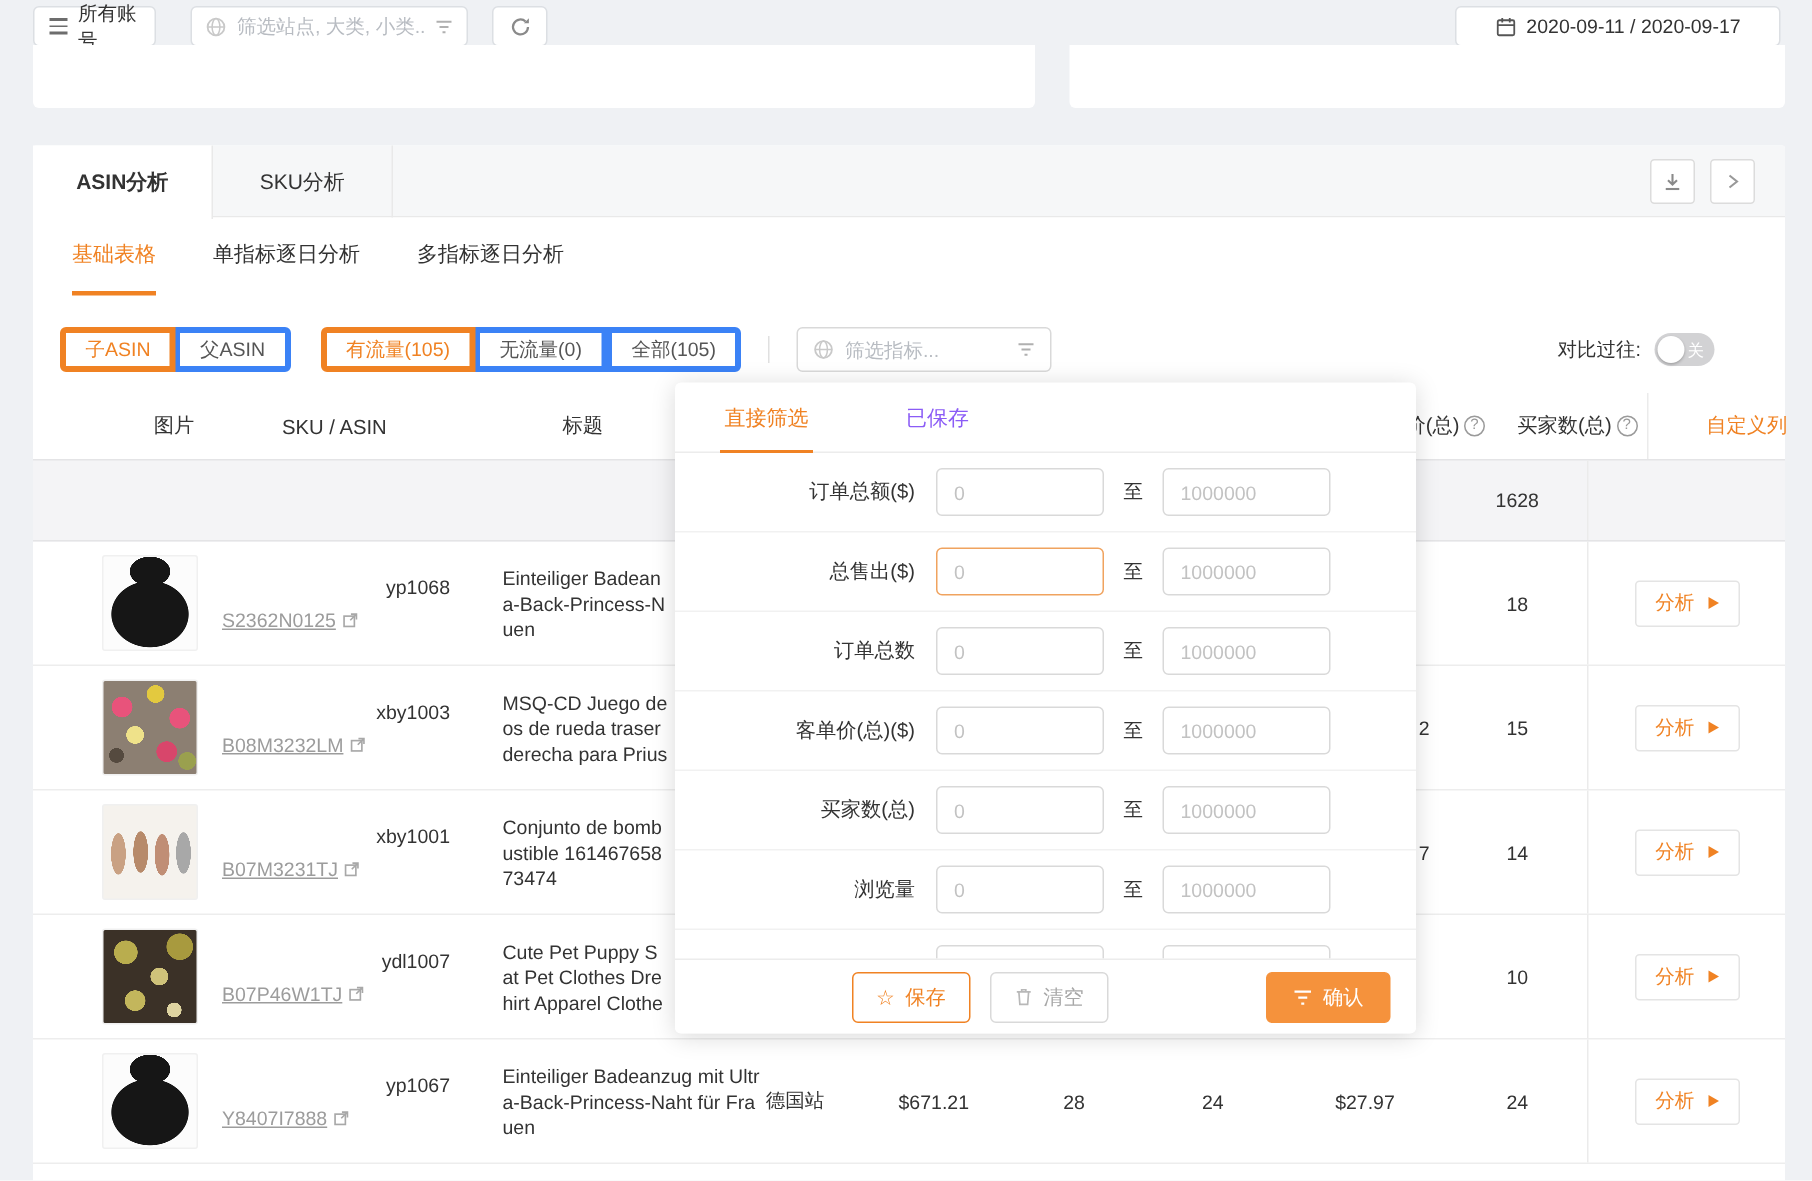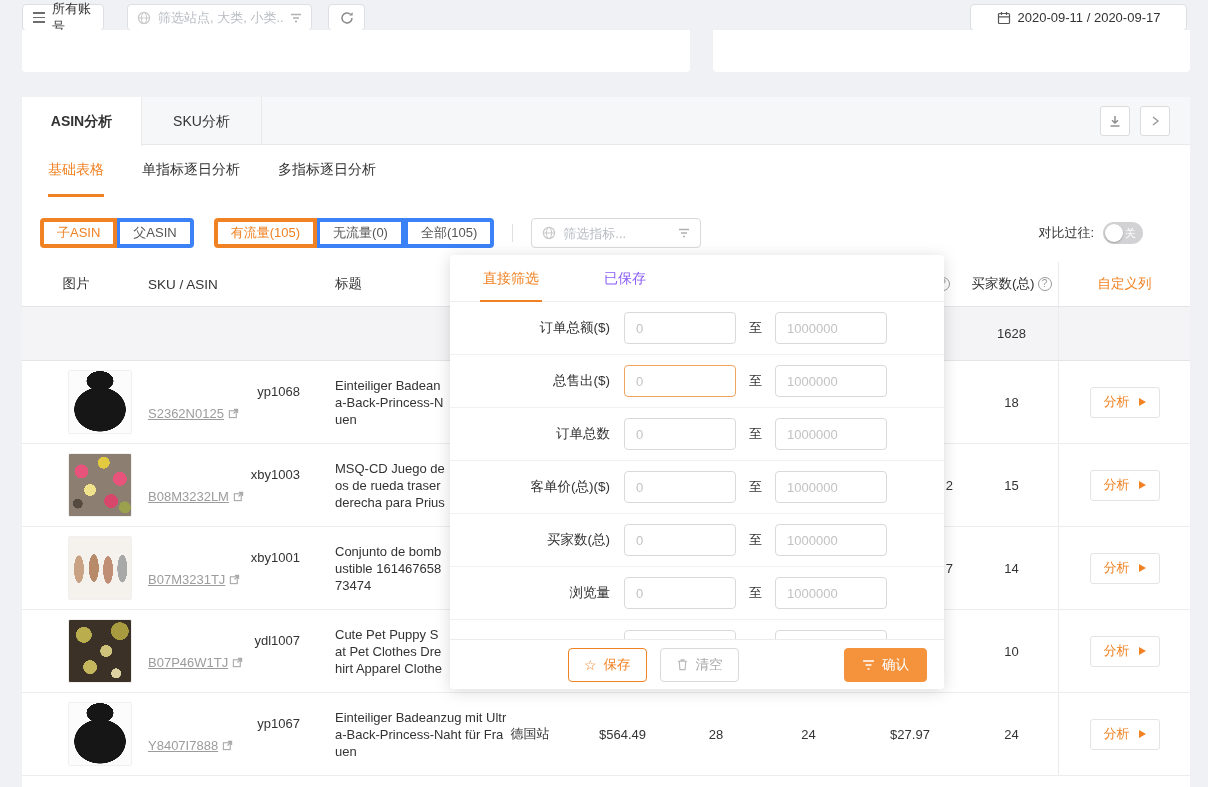--- a/index.html
+++ b/index.html
@@ -46,21 +46,21 @@
   .btn-group .fbtn:first-child { border-radius:4px 0 0 4px; }
   .btn-group .fbtn:last-child  { border-radius:0 4px 4px 0; }
   .fbtn.active { color:#f08223; border-color:#f08223; z-index:1; }
   .vdivider { width:1px; height:18px; background:#e0e0e0; margin:0 18px; }
   .metric-filter { width:170px; height:30px; background:#fff; border:1px solid #d9d9d9; border-radius:4px; display:flex; align-items:center; gap:7px; padding:0 10px; }
   .compare { margin-left:auto; display:flex; align-items:center; gap:9px; }
   .toggle { position:relative; width:40px; height:22px; border-radius:11px; background:#d2d2d4; display:flex; align-items:center; justify-content:flex-end; padding-right:7px; color:#fff; font-size:11px; cursor:pointer; }
   .knob { position:absolute; left:2px; top:2px; width:18px; height:18px; border-radius:50%; background:#fff; box-shadow:0 1px 2px rgba(0,0,0,.25); }
   
   .grid { display:grid; grid-template-columns:108px 170px 185px 90px 95px 92px 93px 110px 93px 132px; align-items:center; }
-  .thead { margin-top:14px; height:44px; font-size:13.5px; color:#333; }
+  .thead { margin-top:14px; height:44px; font-size:13.5px; color:#333;margin-left:40px; }
   .cell-c { text-align:center; }
   .hdr-sku { padding-left:18px; }
   .hdr-title { padding-left:35px; }
   .hdr-q { display:flex; align-items:center; justify-content:center; gap:3px; white-space:nowrap; }
   .qicon { display:inline-block; width:14px; height:14px; border:1px solid #9a9a9a; border-radius:50%; font-size:10px; line-height:12px; text-align:center; color:#9a9a9a; }
   .fixcol { align-self:stretch; display:flex; align-items:center; justify-content:center; border-left:1px solid #ebebeb; }
   .hdr-custom { color:#f08223; cursor:pointer; }
   .tsummary { height:55px; background:#f4f4f6; border-top:1px solid #e4e4e6; border-bottom:1px solid #e4e4e6; font-size:13px; }
   .trow { height:83px; border-bottom:1px solid #ededed; font-size:13px; }
   .imgcell { padding-left:46px; }
@@ -390,21 +390,21 @@
             <path d="M6.5 1.5h4v4M10.5 1.5L6 6" stroke="#a8a8a8" stroke-width="1.2" fill="none"></path>
           </svg>
         </span>
     </div>
     <div class="titlecell">
       <div>Einteiliger Badeanzug mit Ultr</div>
         <div>a-Back-Princess-Naht für Fra</div>
         <div>uen</div>
     </div>
     <div class="cell-c">德国站</div>
-    <div class="cell-c">$564.49</div>
+    <div class="cell-c">$671.21</div>
     <div class="cell-c">28</div>
     <div class="cell-c">24</div>
     <div class="cell-c">$27.97</div>
     <div class="cell-c">24</div>
     <div class="fixcol">
         <button class="btn-analyze">
           <span>分析</span>
           <span class="play"></span>
         </button>
       </div>

